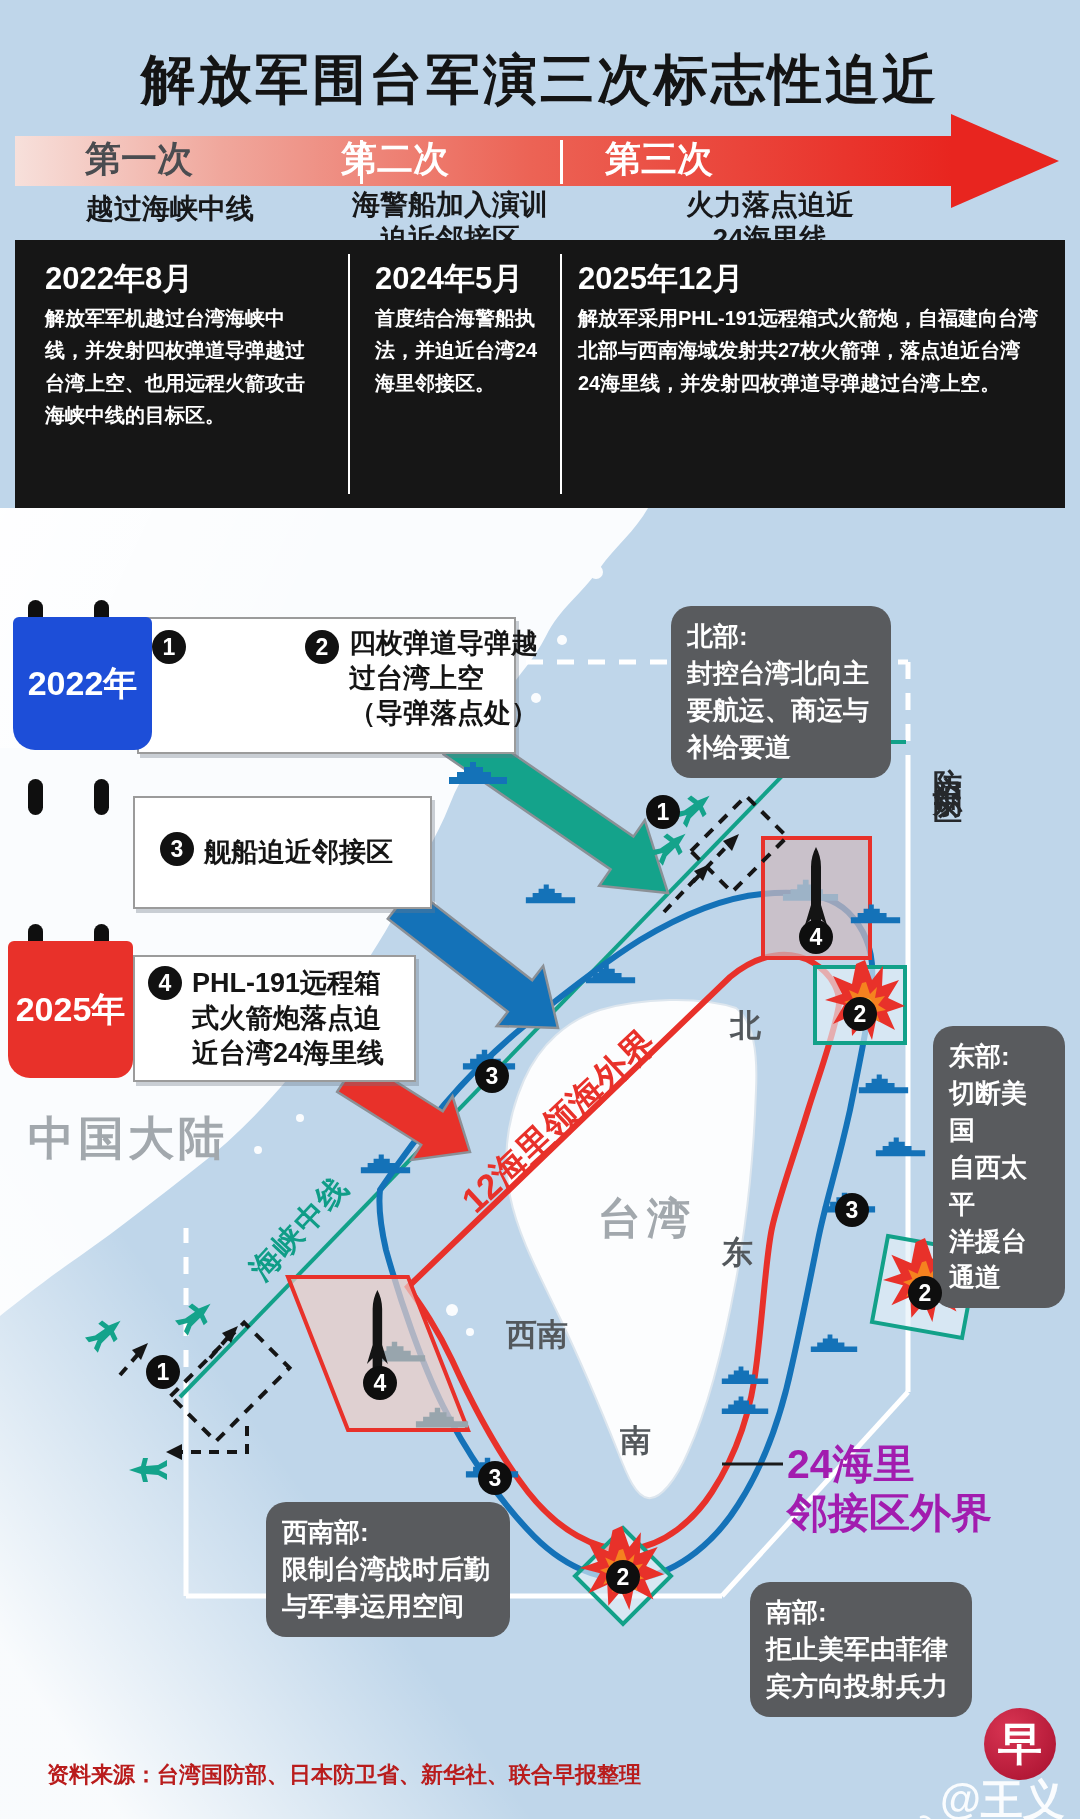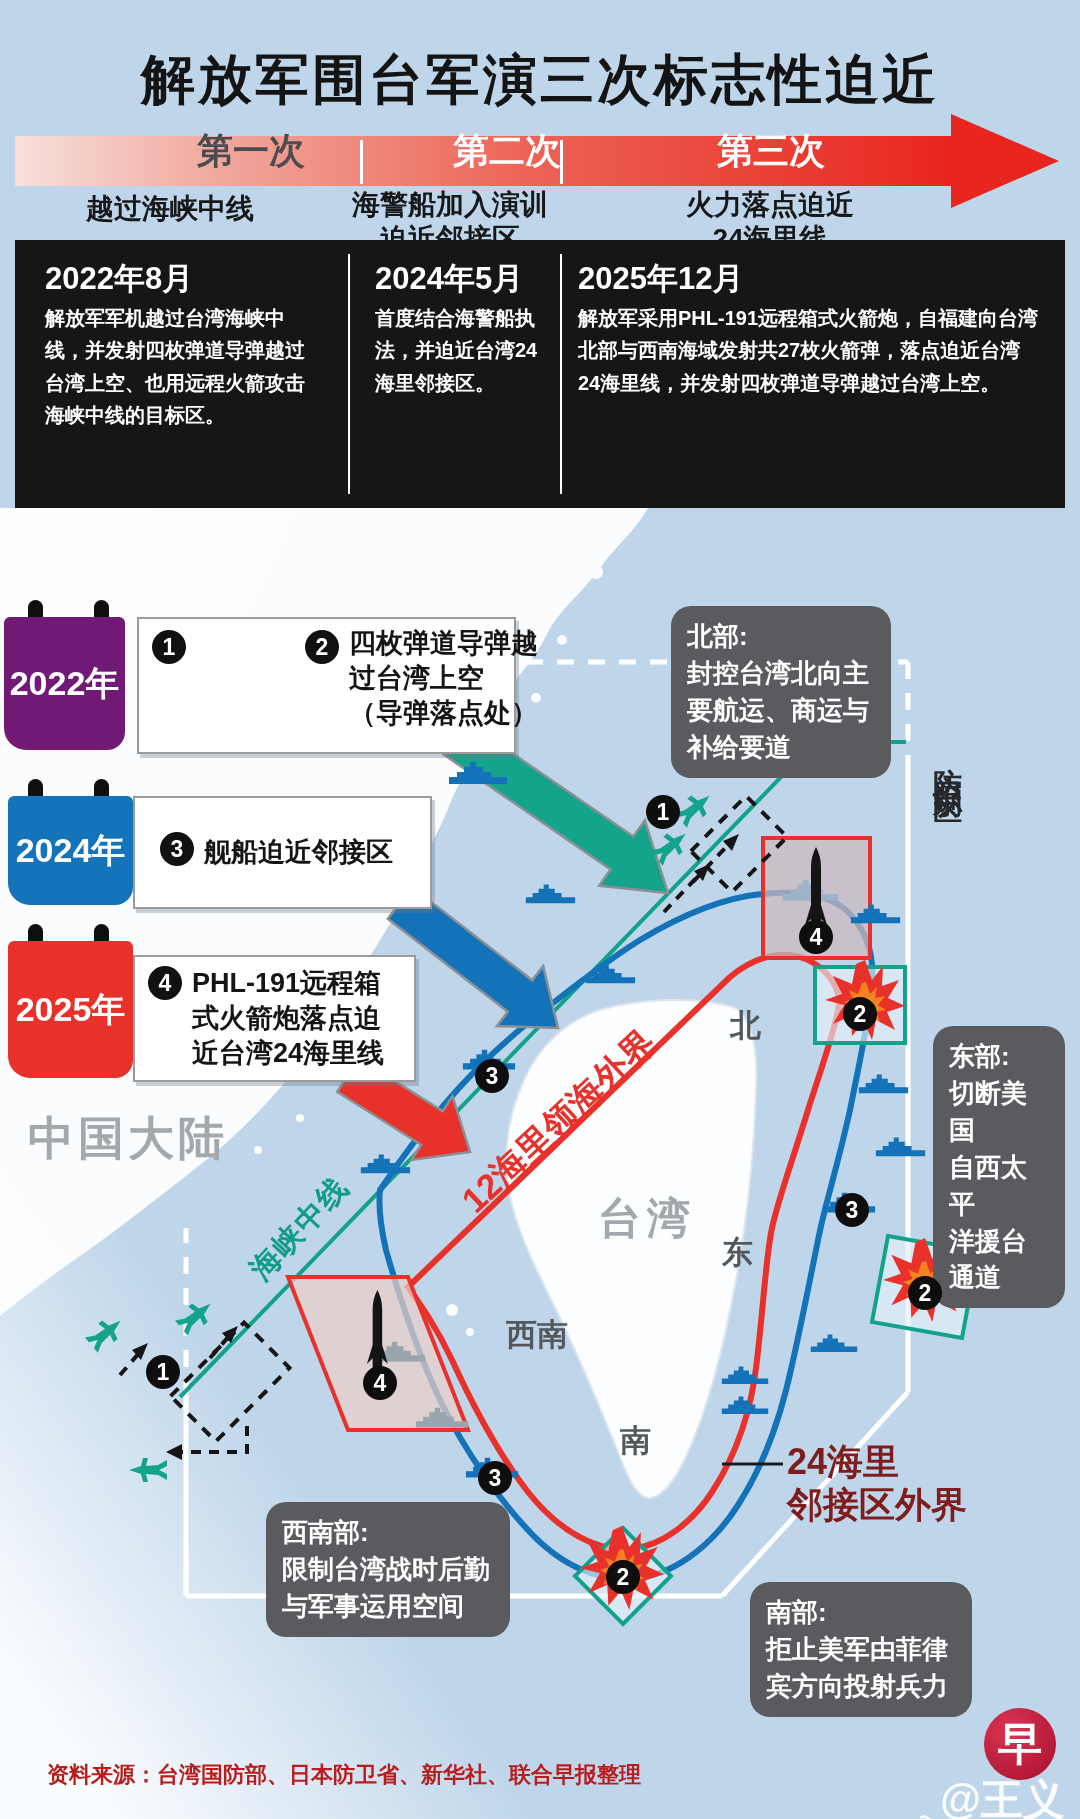--- a/index.html
+++ b/index.html
@@ -8,21 +8,21 @@
   .abs{position:absolute;}
   .pre{white-space:pre-line;}
   .b{font-weight:700;}
   
   .title{left:0;top:44px;width:1080px;text-align:center;font-size:54px;font-weight:900;
          color:#141414;letter-spacing:3px;}
   .banner-body{left:15px;top:136px;width:938px;height:50px;
       background:linear-gradient(90deg,#f7e0db 0%,#f0a79c 22%,#ec6355 55%,#e8251f 100%);}
   .banner-head{left:951px;top:114px;width:0;height:0;border-top:47px solid transparent;
       border-bottom:47px solid transparent;border-left:108px solid #e8251f;}
-  .phase{top:127px;font-size:36px;font-weight:900;text-align:right;width:220px;}
+  .phase{top:135px;font-size:36px;font-weight:900;text-align:left;width:220px;}
   .vdiv{width:3px;background:#fff;}
   .sub{font-size:28px;font-weight:900;color:#17181a;text-align:center;line-height:1.22;}
   
   .panel{left:15px;top:240px;width:1050px;height:268px;background:#161616;}
   .pdate{font-size:31px;font-weight:900;color:#fff;}
   .pbody{font-size:20px;font-weight:700;color:#fff;line-height:1.62;}
   .pdiv{width:2px;background:#fff;}
   
   .cal{border-radius:6px 6px 18px 22px;color:#fff;font-weight:900;font-size:34px;
        display:flex;align-items:center;justify-content:center;}
@@ -201,31 +201,30 @@
     <div class="abs pbody" style="left:30px;top:62px;width:276px">解放军军机越过台湾海峡中线，并发射四枚弹道导弹越过台湾上空、也用远程火箭攻击海峡中线的目标区。</div>
     <div class="abs pdate" style="left:360px;top:18px">2024年5月</div>
     <div class="abs pbody" style="left:360px;top:62px;width:168px">首度结合海警船执法，并迫近台湾24海里邻接区。</div>
     <div class="abs pdate" style="left:563px;top:18px">2025年12月</div>
     <div class="abs pbody" style="left:563px;top:62px;width:462px">解放军采用PHL-191远程箱式火箭炮，自福建向台湾北部与西南海域发射共27枚火箭弹，落点迫近台湾24海里线，并发射四枚弹道导弹越过台湾上空。</div>
   </div>
 
   <div class="abs pin" style="left:28px;top:600px"></div>
   <div class="abs pin" style="left:94px;top:600px"></div>
   <div class="abs lbox" style="left:137px;top:617px;width:375px;height:133px"></div>
-  <div class="abs cal" style="left:4px;top:617px;width:121px;height:133px;background:#701a75">2022年</div>
+  <div class="abs cal" style="left:13px;top:617px;width:139px;height:133px;background:#1d4ed8">2022年</div>
   <div class="abs lnum" style="left:152px;top:630px">1</div>
   <div class="abs lnum" style="left:305px;top:630px">2</div>
   <div class="abs litem pre" style="left:349px;top:626px;width:210px">四枚弹道导弹越
 过台湾上空
 （导弹落点处）</div>
 
   <div class="abs pin" style="left:28px;top:779px"></div>
   <div class="abs pin" style="left:94px;top:779px"></div>
   <div class="abs lbox" style="left:133px;top:796px;width:295px;height:109px"></div>
-  <div class="abs cal" style="left:8px;top:796px;width:125px;height:109px;background:#1473b9">2024年</div>
   <div class="abs lnum" style="left:160px;top:832px">3</div>
   <div class="abs litem" style="left:204px;top:835px;width:220px">舰船迫近邻接区</div>
 
   <div class="abs pin" style="left:28px;top:924px"></div>
   <div class="abs pin" style="left:94px;top:924px"></div>
   <div class="abs lbox" style="left:133px;top:955px;width:279px;height:123px"></div>
   <div class="abs cal" style="left:8px;top:941px;width:125px;height:137px;background:#e8312a">2025年</div>
   <div class="abs lnum" style="left:148px;top:966px">4</div>
   <div class="abs litem pre" style="left:192px;top:966px;width:215px">PHL-191远程箱
 式火箭炮落点迫
@@ -235,21 +234,21 @@
   <div class="abs gray-big" style="left:598px;top:1190px;font-size:43px;letter-spacing:6px">台湾</div>
   <div class="abs dir" style="left:730px;top:1005px">北</div>
   <div class="abs dir" style="left:722px;top:1232px">东</div>
   <div class="abs dir" style="left:506px;top:1314px">西南</div>
   <div class="abs dir" style="left:620px;top:1420px">南</div>
 
   <div class="abs b" style="left:180px;top:1208px;width:240px;text-align:center;font-size:30px;
        color:#0f9d87;transform:rotate(-47deg);letter-spacing:2px">海峡中线</div>
   <div class="abs b" style="left:404px;top:1098px;width:310px;text-align:center;font-size:35px;
        color:#e8312a;transform:rotate(-43deg)">12海里领海外界</div>
-  <div class="abs b pre" style="left:787px;top:1440px;font-size:36px;color:#7f1d1d;line-height:1.2">24海里
+  <div class="abs b pre" style="left:787px;top:1440px;font-size:41px;color:#a21caf;line-height:1.2">24海里
 邻接区外界</div>
   <div class="abs b" style="left:928px;top:745px;font-size:29px;color:#26292c;
        writing-mode:vertical-rl;letter-spacing:7px">防空识别区</div>
 
   <div class="abs callout pre" style="left:671px;top:606px;width:188px">北部:
 封控台湾北向主
 要航运、商运与
 补给要道</div>
   <div class="abs callout pre" style="left:933px;top:1026px;width:100px">东部:
 切断美国

